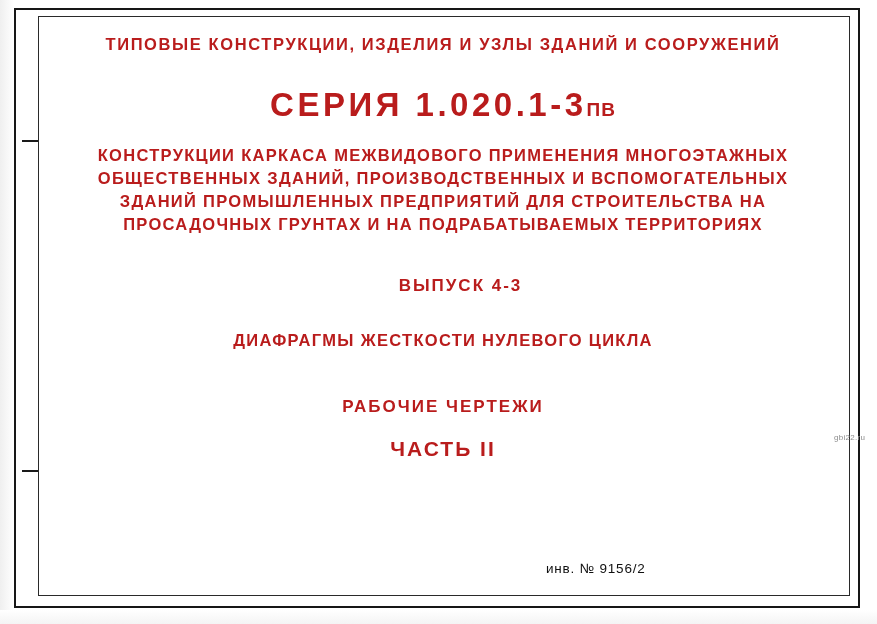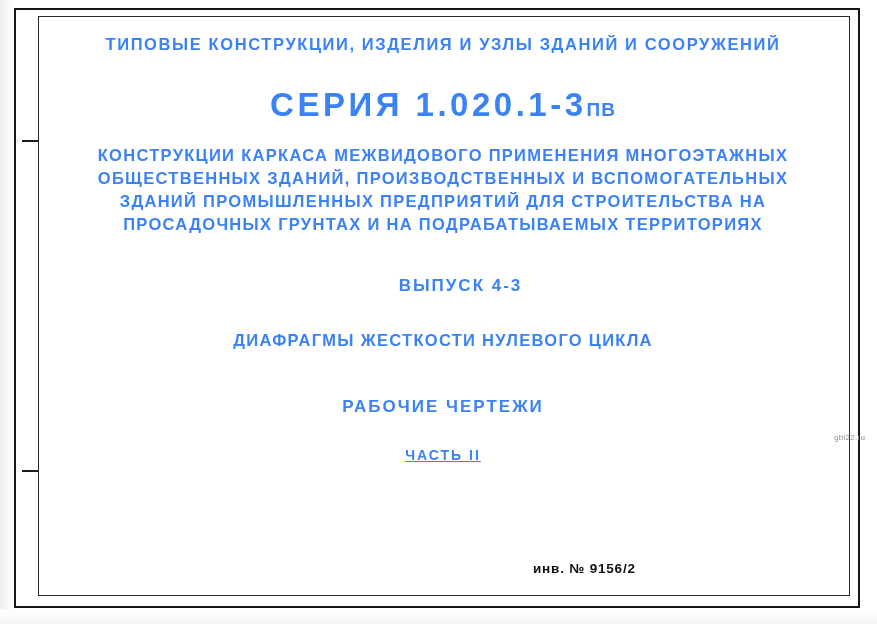--- a/index.html
+++ b/index.html
@@ -41,21 +41,21 @@
     position: absolute;
     background: #1a1a1a;
   }
   .content {
     position: absolute;
     left: 40px;
     top: 18px;
     width: 806px;
     height: 576px;
     text-align: center;
-    color: #3b82f6;
+    color: #b91c1c;
   }
   .tline {
     font-family: "Liberation Sans", sans-serif;
     letter-spacing: 1.2px;
     text-transform: uppercase;
     white-space: pre;
   }
   .l-head {
     margin-top: 17px;
     font-size: 16.5px;
@@ -98,40 +98,39 @@
     line-height: 23px;
     font-weight: 600;
   }
   .l-work {
     margin-top: 45px;
     font-size: 17px;
     letter-spacing: 2px;
     font-weight: 600;
   }
   .l-part {
-    margin-top: 30px;
-    font-size: 14px;
+    margin-top: 20px;
+    font-size: 21px;
     letter-spacing: 2px;
     font-weight: 600;
-    text-decoration: underline;
   }
   .l-range {
     margin-top: 4px;
     font-size: 12.5px;
     letter-spacing: 0.6px;
     font-style: italic;
     font-weight: 600;
   }
   .inv {
     position: absolute;
-    left: 533px;
+    left: 546px;
     top: 561px;
     font-size: 13.5px;
     letter-spacing: 0.8px;
-    font-weight: 700;
+    font-weight: 400;
     color: #101010;
   }
   .watermark {
     position: absolute;
     left: 834px;
     top: 433px;
     font-size: 8px;
     color: #8d8d8d;
     letter-spacing: 0.3px;
     font-family: "Liberation Sans", sans-serif;

